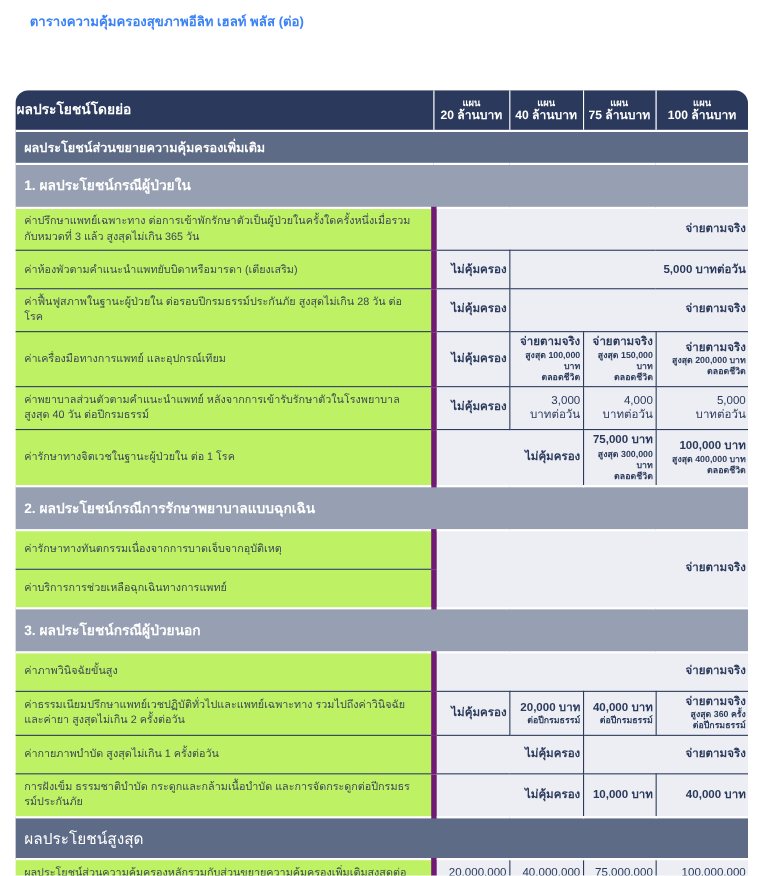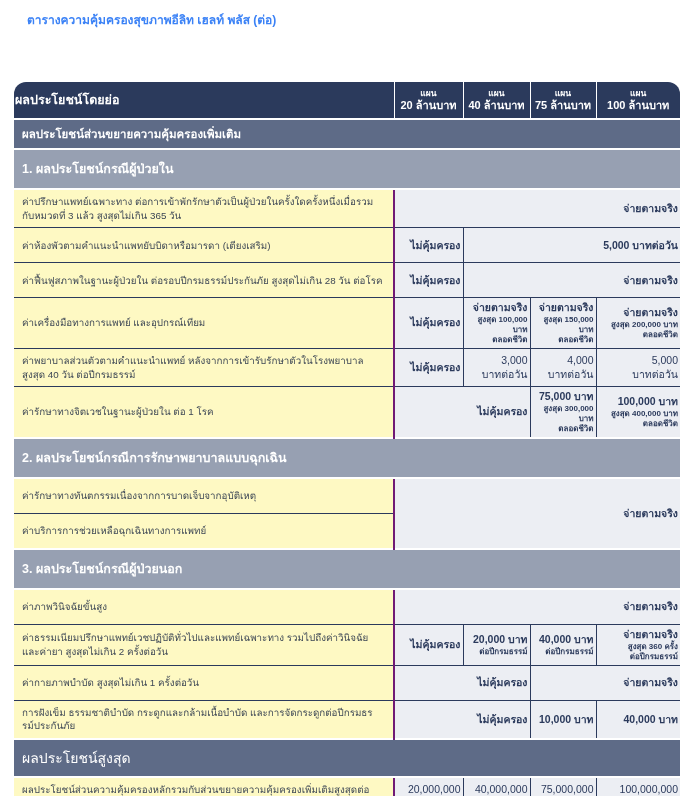--- a/index.html
+++ b/index.html
@@ -43,25 +43,25 @@
     background:#97a0b2;color:#ffffff;font-weight:bold;font-size:12.5px;
     padding:9px 8px;border-top:2px solid #ffffff;border-bottom:2px solid #ffffff;
   }
   tr.band-max td{
     background:#5e6b87;color:#ffffff;font-weight:normal;font-size:14px;
     padding:7px 8px;border-top:2px solid #ffffff;border-bottom:2px solid #ffffff;
   }
 
   td{vertical-align:middle;margin-top:40px;}
   td.desc{
-    background:#fef9c3;
+    background:#bef264;
     font-size:9.8px;line-height:1.4;color:#3d4755;
     padding:5px 10px 5px 8px;
     border-bottom:1px solid #2b3a5c;
-    border-right:2px solid #701a75;
+    border-right:5px solid #701a75;
     height:24px;
   }
   td.val{
     background:#ecEEf3;background:#ecEEF3;background:#eceef3;
     text-align:right;color:#2b3a5c;
     font-size:10.5px;font-weight:bold;line-height:1.3;
     padding:3px 2px;
     border-bottom:1px solid #2b3a5c;
     border-right:1px solid #2b3a5c;
   }

